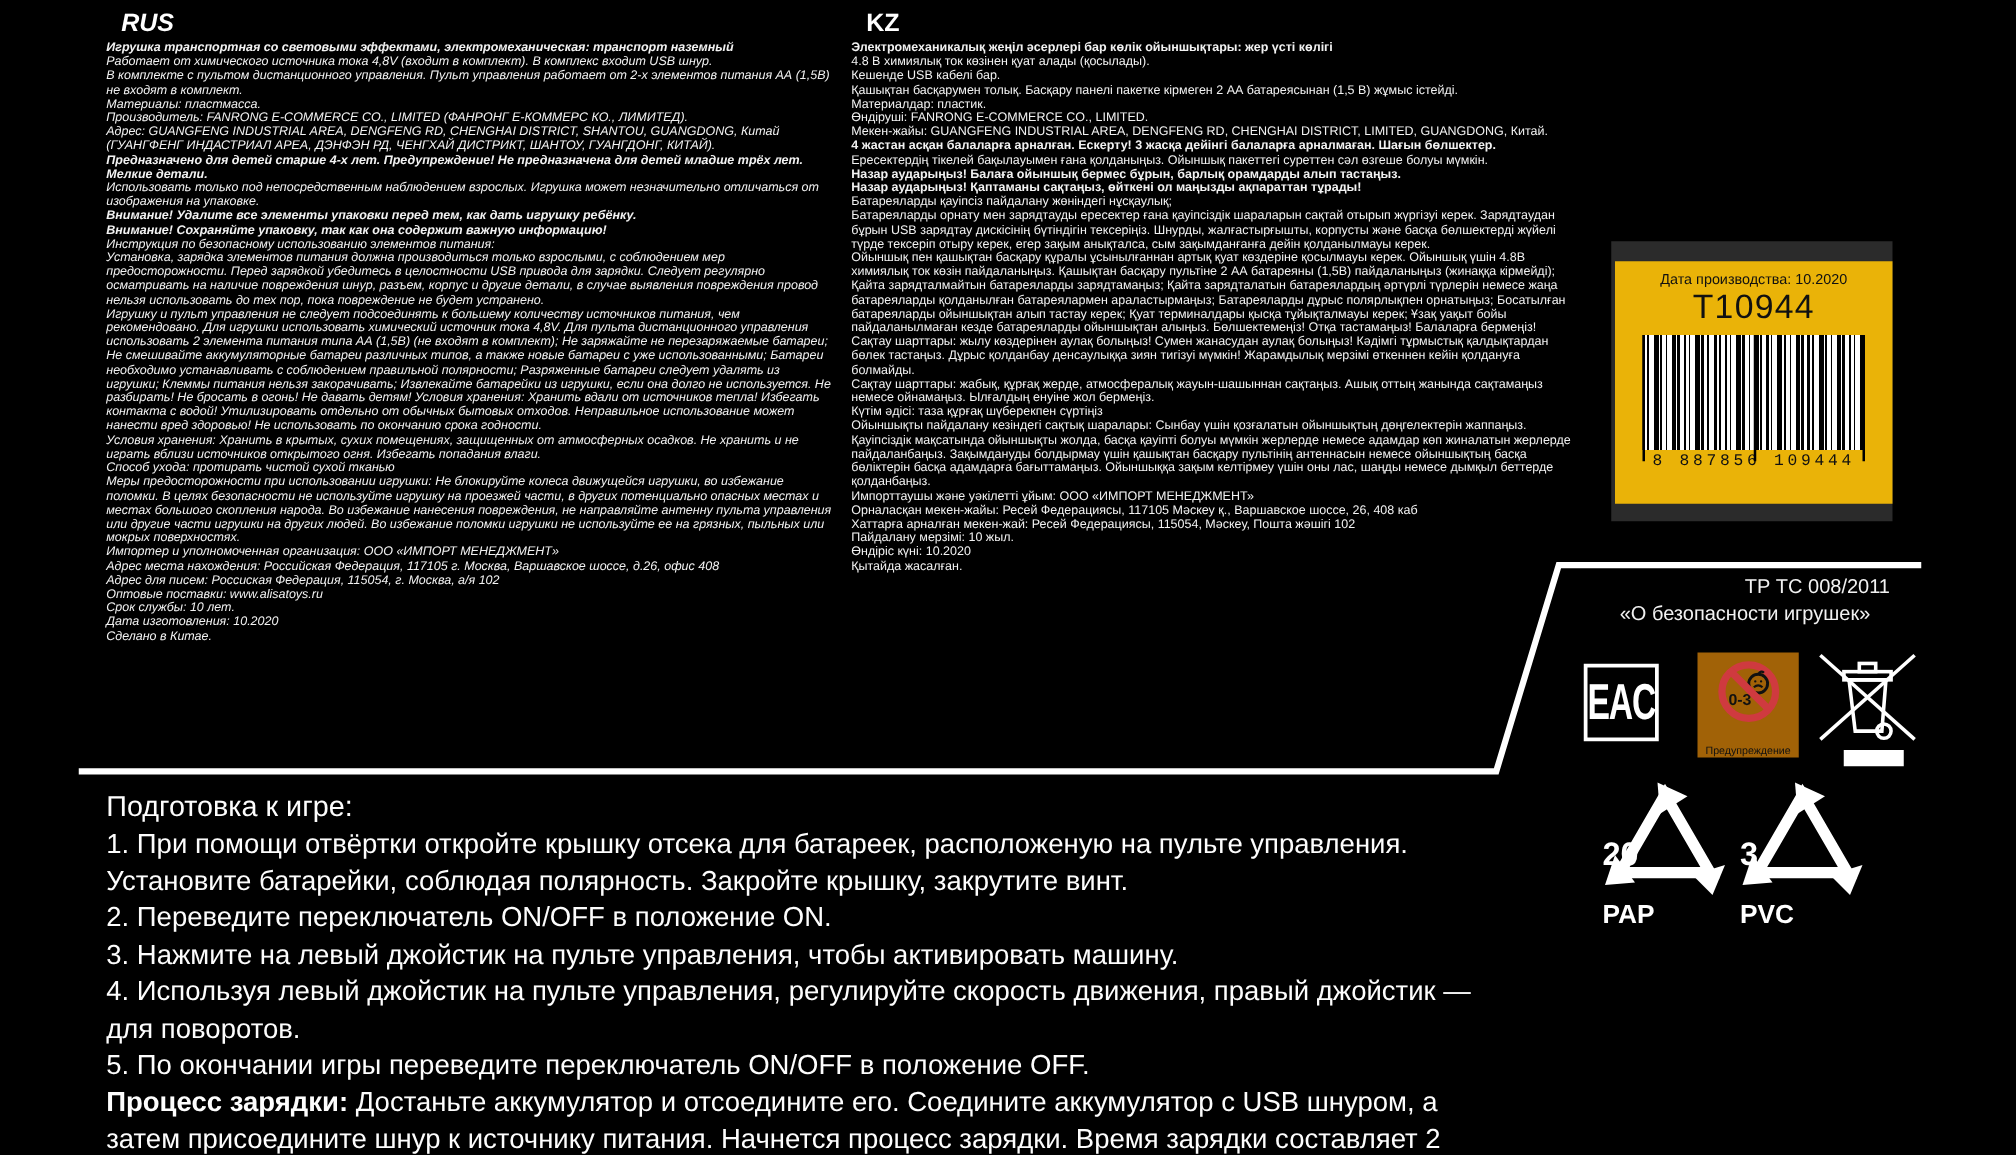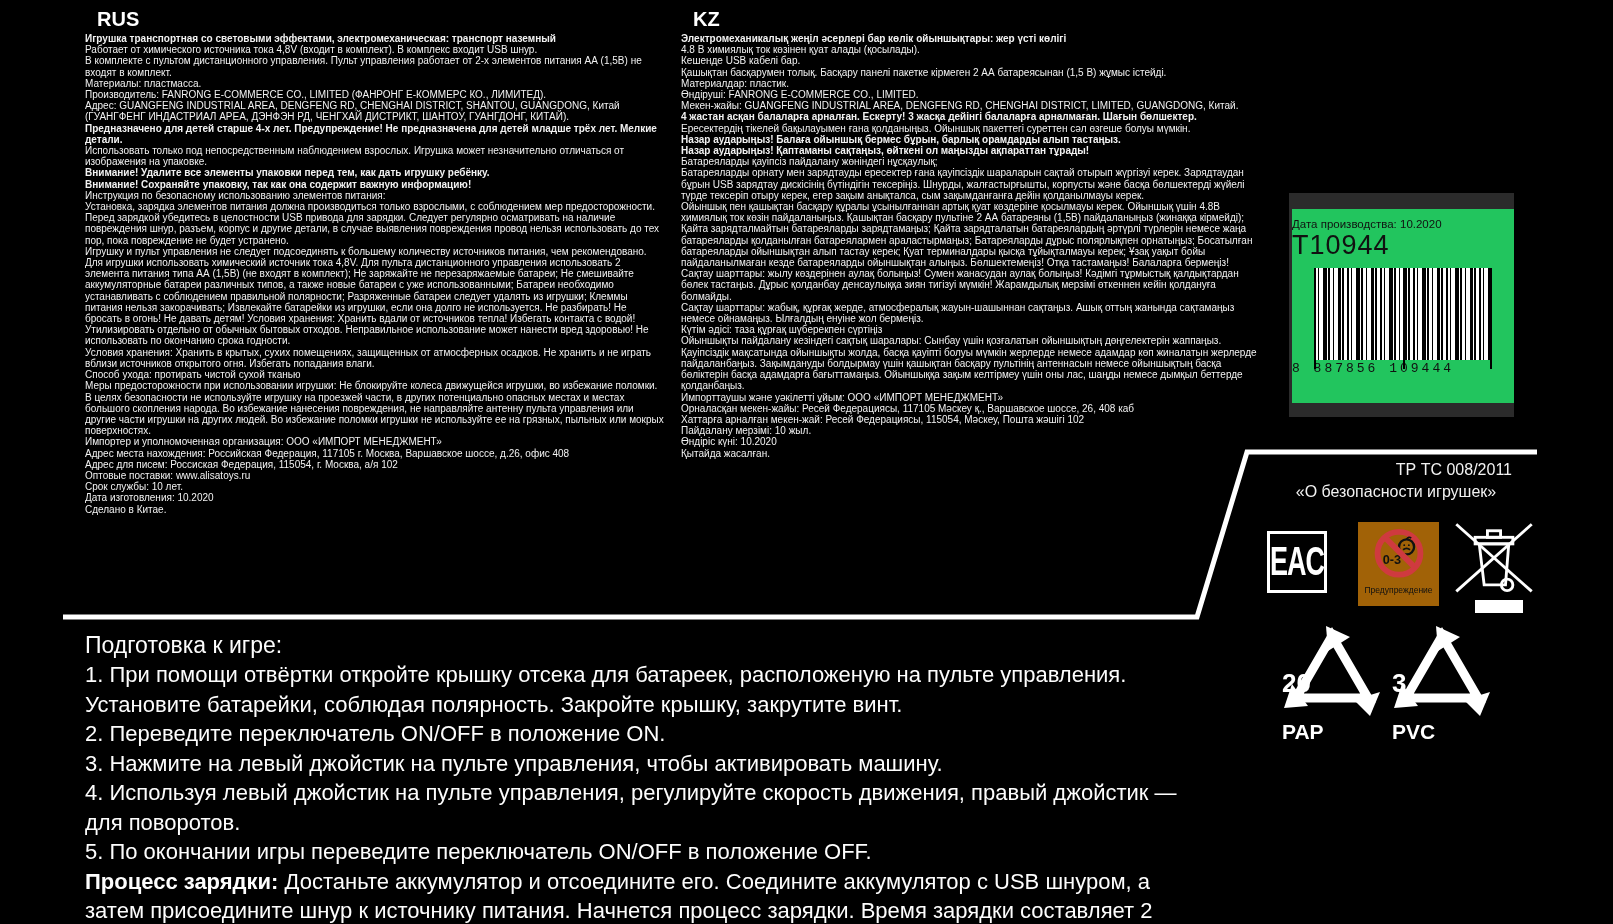--- a/index.html
+++ b/index.html
@@ -1,48 +1,48 @@
 <!DOCTYPE html>
 <html><head>
 <meta charset="utf-8">
 <style>
   html,body{margin:0;padding:0;background:#000;}
   .page{position:relative;width:1613px;height:924px;background:#000;overflow:hidden;
         font-family:"Liberation Sans",sans-serif;color:#f2f2f2;}
   
   .col{position:absolute;top:8px;width:580px;font-size:10px;line-height:11.2px;}
-  .col.rus{left:85px;}
+  .col.rus{left:85px;font-style:italic;}
   .col.kz{left:681px;}
   .col h1{font-size:20px;line-height:22px;margin:0 0 3px 12px;font-weight:bold;color:#fff;}
   .col p{margin:0;}
   .b{font-weight:bold;}
   
   .bc-backing{position:absolute;left:1289px;top:193px;width:225px;height:224px;background:#2b2b2b;}
-  .bc-card{position:absolute;left:3px;top:16px;width:222px;height:194px;background:#22c55e;color:#111;text-align:left;}
+  .bc-card{position:absolute;left:3px;top:16px;width:222px;height:194px;background:#eab308;color:#111;text-align:center;}
   .bc-date{font-size:11.5px;margin-top:9px;}
   .bc-model{font-size:27px;letter-spacing:1px;}
   .bc-bars{position:relative;height:92px;margin:7px 22px 0 22px;
     background:repeating-linear-gradient(90deg,#000 0 2px,#fff 2px 4px,#000 4px 5px,#fff 5px 9px,
       #000 9px 13px,#fff 13px 14px,#000 14px 16px,#fff 16px 19px,#000 19px 20px,#fff 20px 24px,
       #000 24px 27px,#fff 27px 28px,#000 28px 30px,#fff 30px 33px);}
   .guard{position:absolute;top:0;width:2px;height:101px;background:#000;}
   .g1{left:0;} .g2{left:50%;} .g3{right:0;}
   .bc-digits{font-family:"Liberation Mono",monospace;font-size:13px;letter-spacing:3px;margin-top:1px;}
   
   .divider{position:absolute;left:0;top:0;width:1613px;height:924px;pointer-events:none;}
   
   .cert-reg1{position:absolute;left:1280px;top:461px;width:232px;text-align:right;font-size:16px;}
   .cert-reg2{position:absolute;left:1262px;top:483px;width:268px;text-align:center;font-size:16px;}
   .eac{position:absolute;left:1267px;top:531px;width:54px;height:56px;border:3.5px solid #fff;
        display:flex;align-items:center;justify-content:center;}
   .eac span{font-weight:bold;font-size:27px;letter-spacing:-1px;transform:scaleY(1.5);color:#fff;}
   .warn{position:absolute;left:1358px;top:522px;width:81px;height:84px;background:#a16207;color:#111;
         text-align:center;}
   .warn svg{display:block;margin:4px auto 0 auto;}
-  .warn-caption{font-size:8.5px;margin-top:1px;text-align:center;}
+  .warn-caption{font-size:8.5px;margin-top:11px;text-align:center;}
   .weee{position:absolute;left:1452px;top:516px;width:84px;height:82px;}
   .weee-bar{position:absolute;left:1475px;top:600px;width:48px;height:13px;background:#fff;}
   
   .recycle{position:absolute;top:624px;width:106px;height:122px;text-align:left;}
   .recycle.pap{left:1282px;}
   .recycle.pvc{left:1392px;}
   .recycle .num{position:absolute;left:0;top:44px;width:100%;font-size:26px;font-weight:bold;color:#fff;}
   .recycle .code{position:absolute;left:0;top:96px;width:100%;font-size:21px;font-weight:bold;color:#fff;}
   
   .instructions{position:absolute;left:85px;top:630px;width:1108px;font-size:22px;line-height:29.5px;color:#fdfdfd;}

